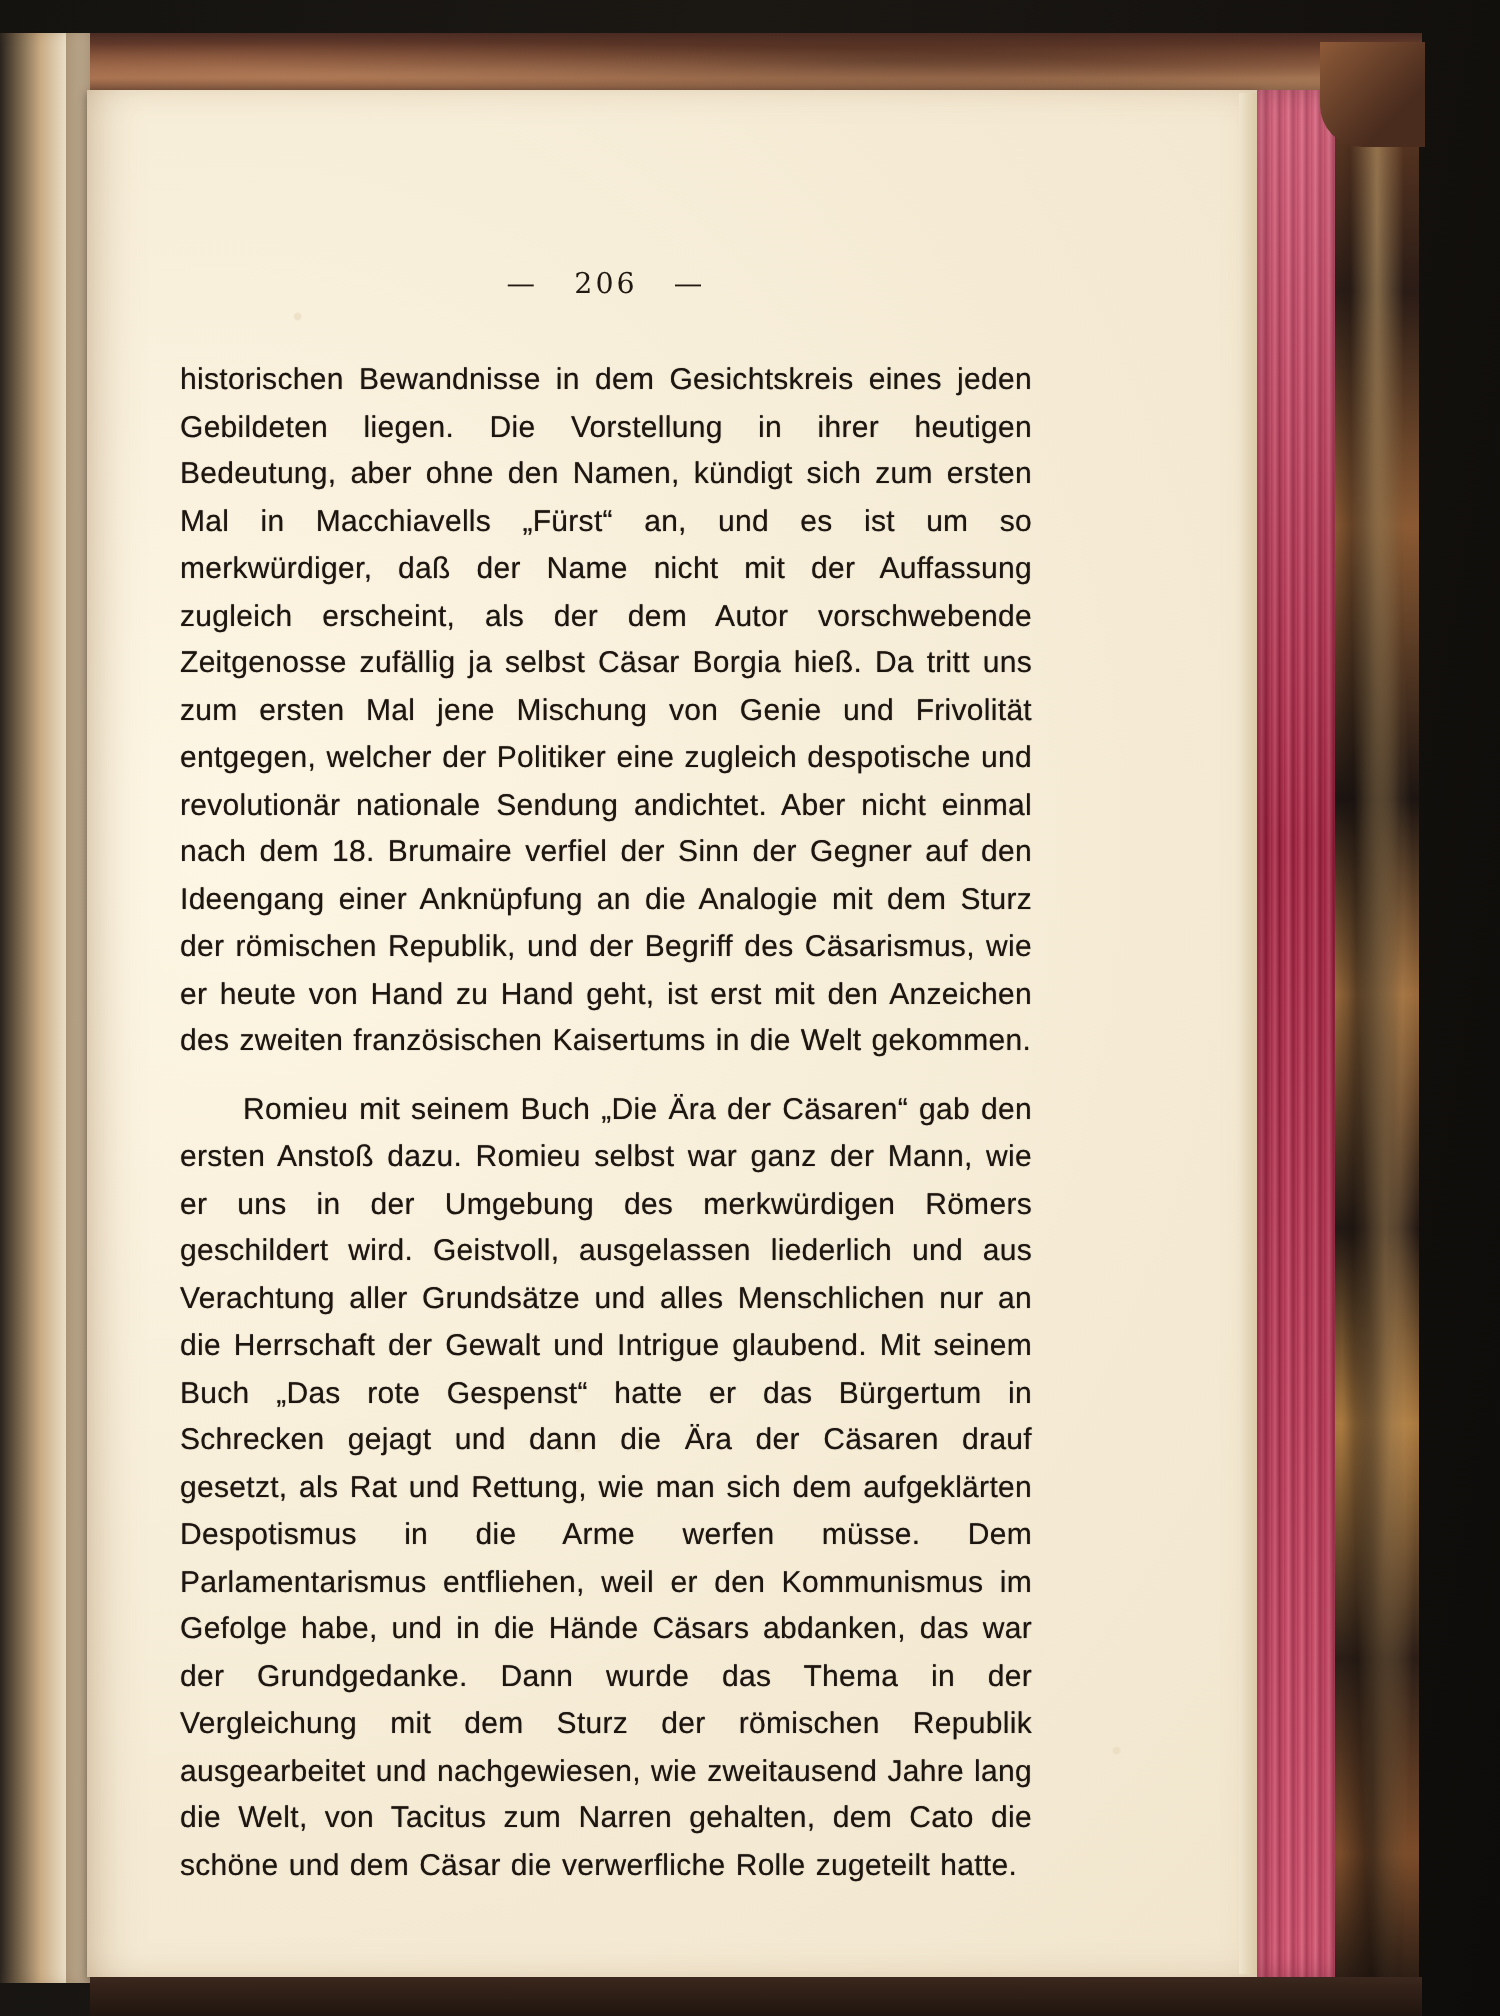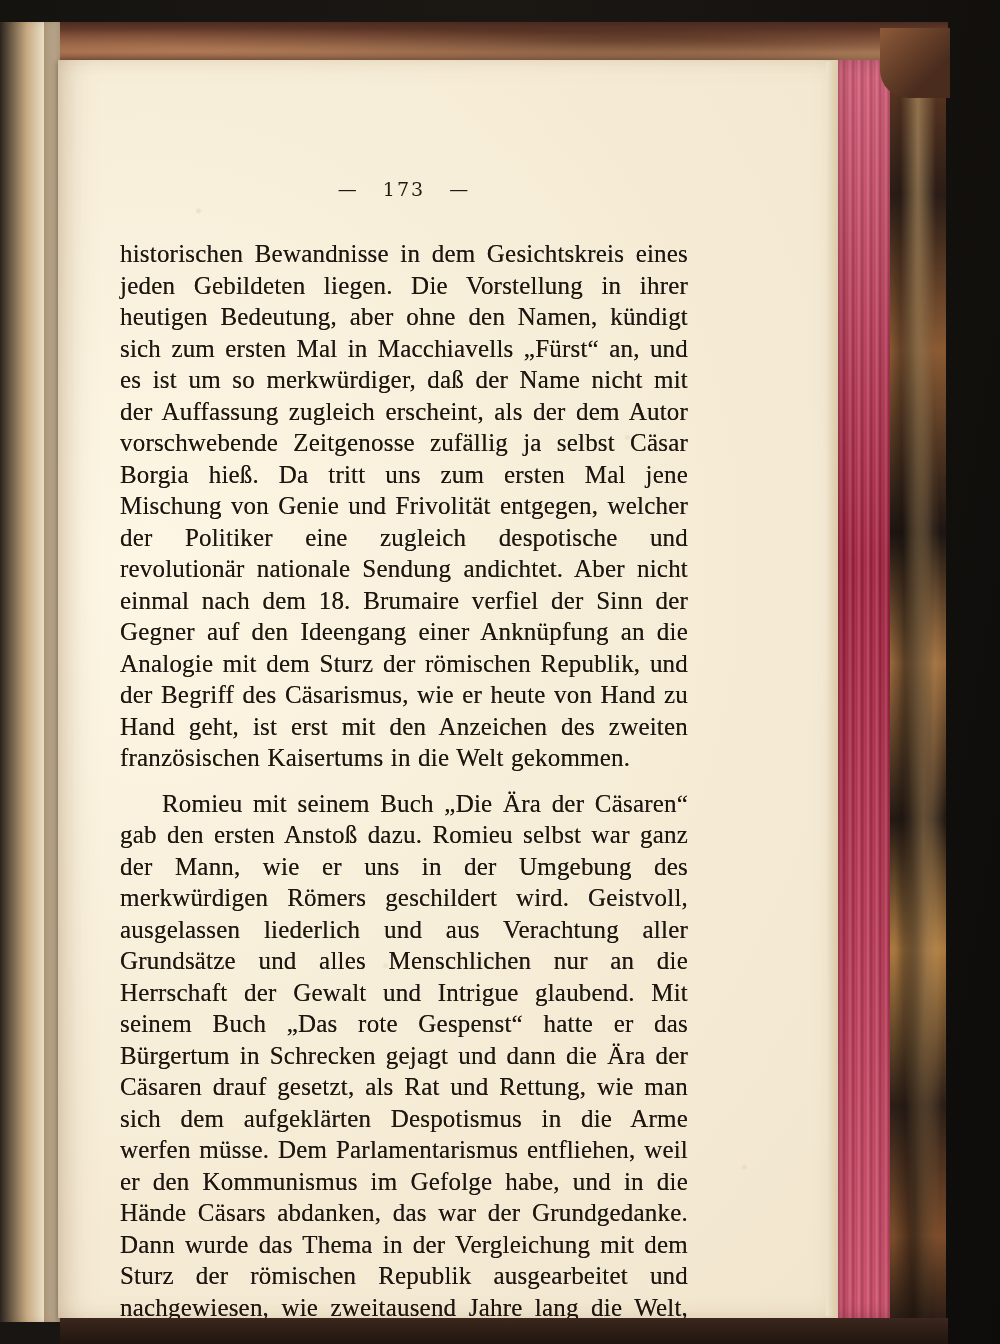--- a/index.html
+++ b/index.html
@@ -116,22 +116,22 @@
     font-family: "DejaVu Serif", serif;
     font-size: 19px;
     letter-spacing: 2px;
     color: #221a12;
     margin-bottom: 38px;
     white-space: pre;
   }
 
   p.para {
     margin: 0 0 0 0;
-    font-family: Liberation Serif, serif;
-    font-size: 25px;
+    font-family: Liberation Sans, sans-serif;
+    font-size: 20px;
     line-height: 31.5px;
     color: #1d1610;
     text-align: justify;
     text-justify: inter-word;
     letter-spacing: .2px;
     word-spacing: 1px;
     
     text-shadow: 0 0 .6px rgba(20,12,6,.65);
   }
   p.para + p.para {
@@ -221,21 +221,21 @@
 
     <div class="gutter"></div>
     <div class="gutter-shadow"></div>
 
     <div class="top-leather"></div>
 
     <div class="page">
       <div class="speckle"></div>
 
       <div class="textblock">
-        <div class="folio">—   173   —</div>
+        <div class="folio">—   206   —</div>
 
         <p class="para">historischen Bewandnisse in dem Gesichtskreis eines jeden Gebildeten liegen.  Die Vorstellung in ihrer heutigen Bedeutung, aber ohne den Namen, kündigt sich zum ersten Mal in Macchiavells „Fürst“ an, und es ist um so merkwürdiger, daß der Name nicht mit der Auffassung zugleich erscheint, als der dem Autor vorschwebende Zeitgenosse zufällig ja selbst Cäsar Borgia hieß.  Da tritt uns zum ersten Mal jene Mischung von Genie und Frivolität entgegen, welcher der Politiker eine zugleich despotische und revolutionär nationale Sendung andichtet.  Aber nicht einmal nach dem 18. Brumaire verfiel der Sinn der Gegner auf den Ideengang einer Anknüpfung an die Analogie mit dem Sturz der römischen Republik, und der Begriff des Cäsarismus, wie er heute von Hand zu Hand geht, ist erst mit den Anzeichen des zweiten französischen Kaisertums in die Welt gekommen.</p>
 
         <p class="para indent">Romieu mit seinem Buch „Die Ära der Cäsaren“ gab den ersten Anstoß dazu.  Romieu selbst war ganz der Mann, wie er uns in der Umgebung des merkwürdigen Römers geschildert wird.  Geistvoll, ausgelassen liederlich und aus Verachtung aller Grundsätze und alles Menschlichen nur an die Herrschaft der Gewalt und Intrigue glaubend.  Mit seinem Buch „Das rote Gespenst“ hatte er das Bürgertum in Schrecken gejagt und dann die Ära der Cäsaren drauf gesetzt, als Rat und Rettung, wie man sich dem aufgeklärten Despotismus in die Arme werfen müsse.  Dem Parlamentarismus entfliehen, weil er den Kommunismus im Gefolge habe, und in die Hände Cäsars abdanken, das war der Grundgedanke.  Dann wurde das Thema in der Vergleichung mit dem Sturz der römischen Republik ausgearbeitet und nachgewiesen, wie zweitausend Jahre lang die Welt, von Tacitus zum Narren gehalten, dem Cato die schöne und dem Cäsar die verwerfliche Rolle zugeteilt hatte.</p>
       </div>
     </div>
 
     <div class="edge-white"></div>
     <div class="edge-red"></div>
     <div class="marbled"></div>

